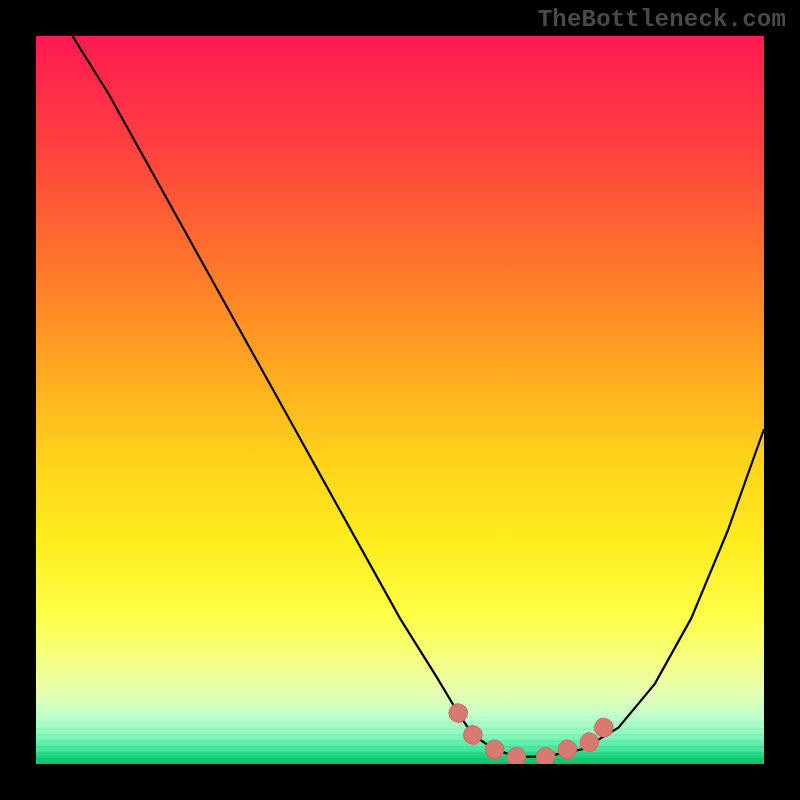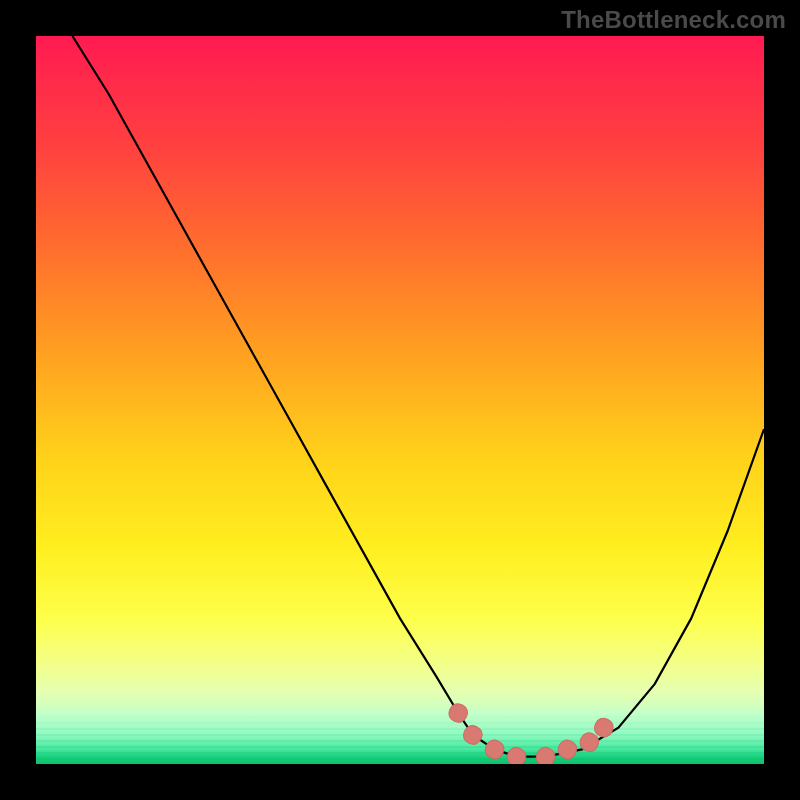--- a/index.html
+++ b/index.html
@@ -11,20 +11,21 @@
     overflow: hidden;
     font-family: Arial, Helvetica, sans-serif;
   }
   .frame {
     position: absolute;
     left: 0;
     top: 0;
     width: 800px;
     height: 628px;
     background: #000;
+    font-family: Liberation Mono, monospace;
   }
   .plot-area {
     position: absolute;
     left: 36px;
     top: 36px;
     width: 728px;
     height: 728px;
     overflow: hidden;
   }
   .gradient-bg {

